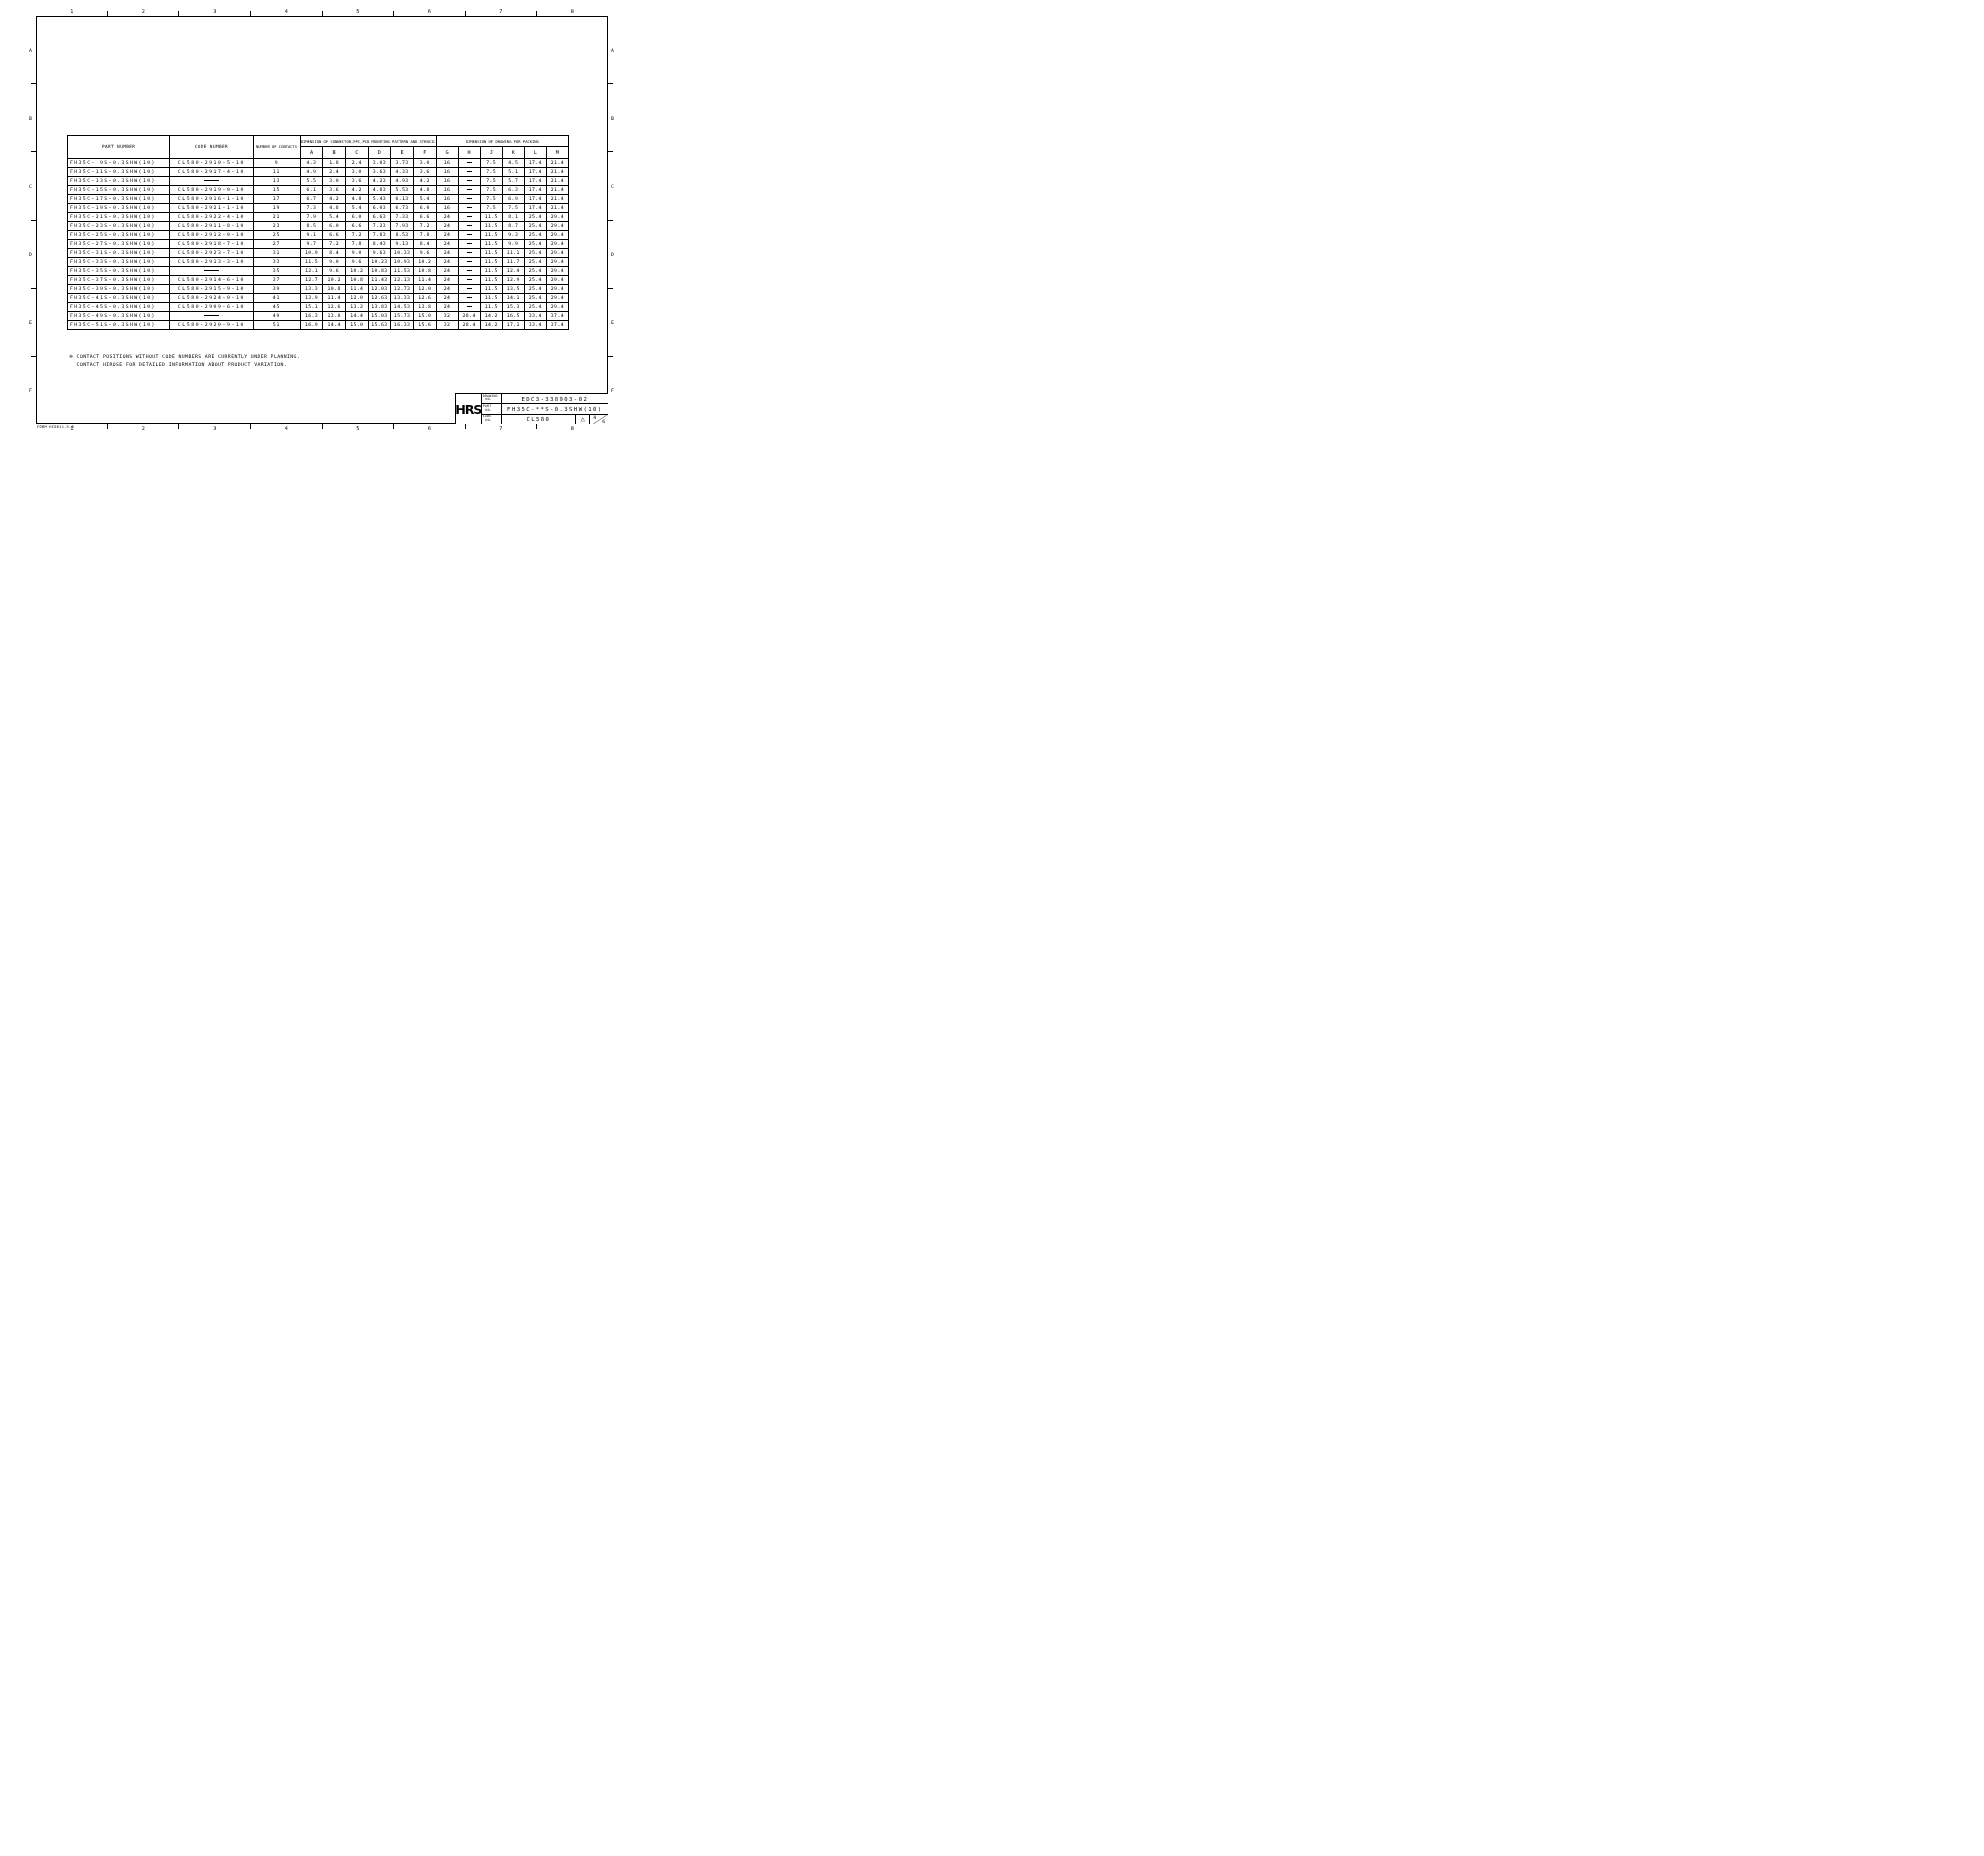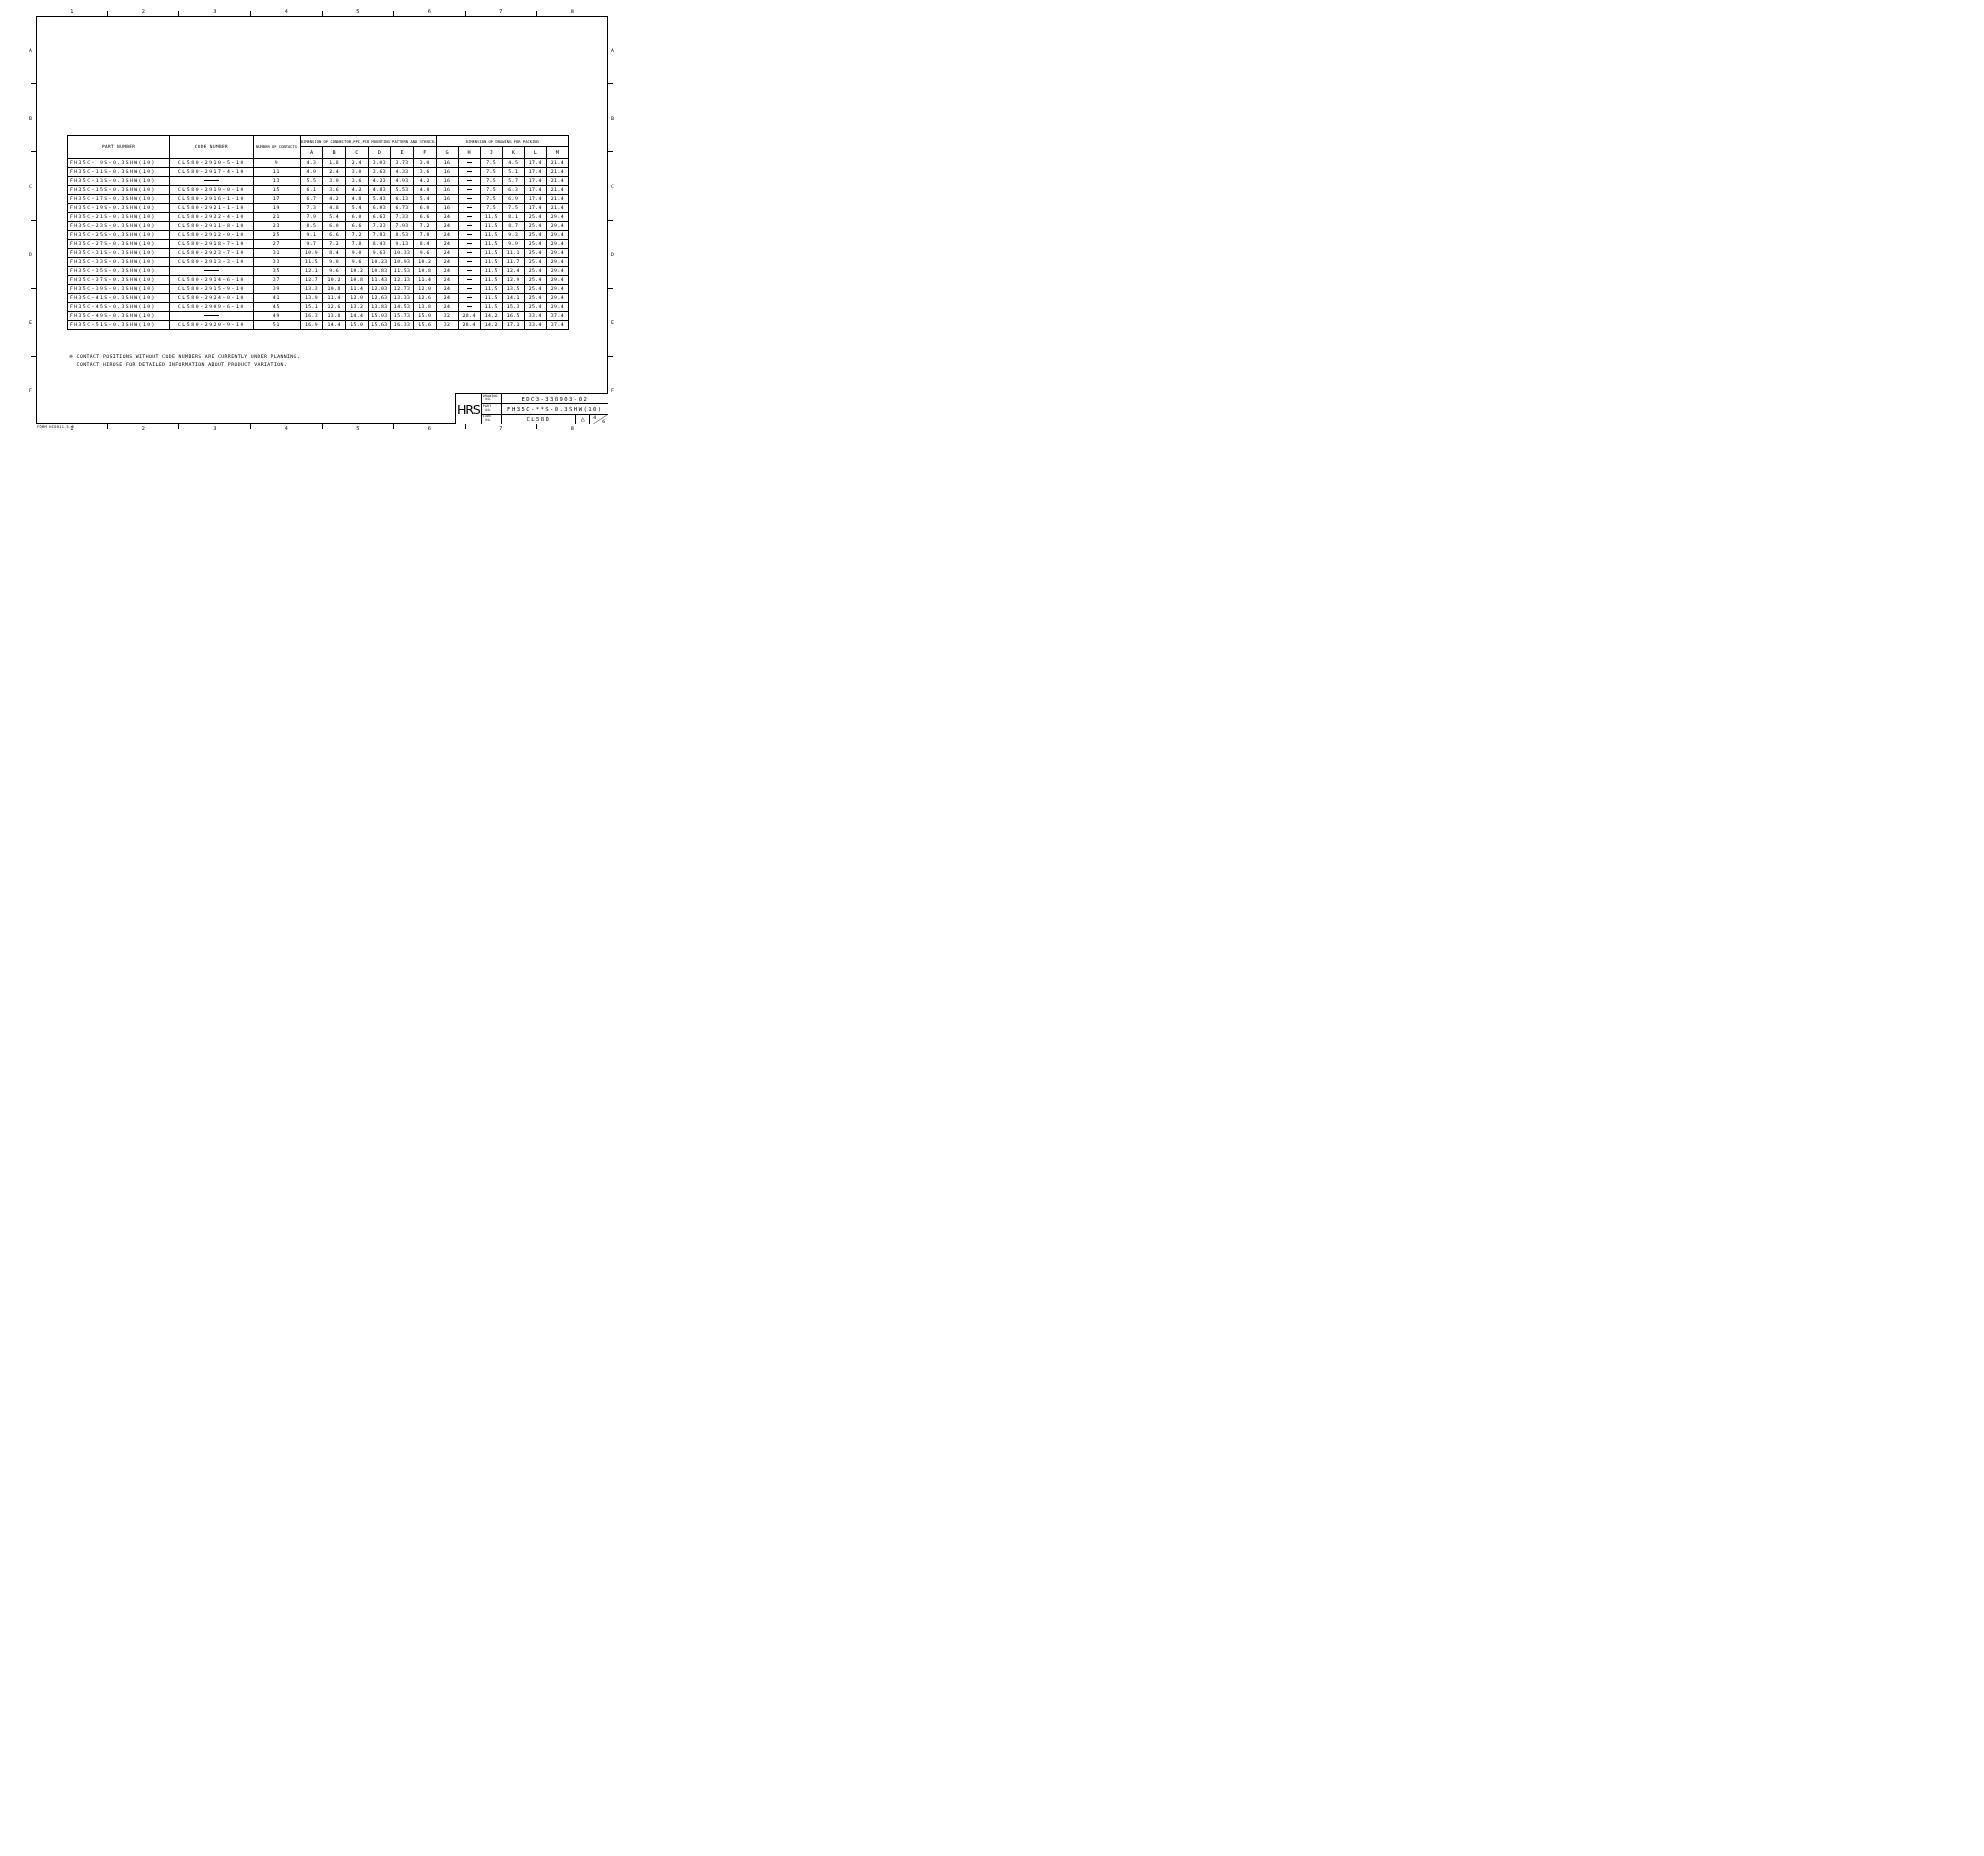--- a/index.html
+++ b/index.html
@@ -46,21 +46,21 @@
   td.dim{font-size:4.8px;letter-spacing:0.4px}
   .dash-line{display:inline-block;border-top:0.8px solid #000;vertical-align:middle}
   
   .note{position:absolute;left:69px;top:353px;display:flex;gap:3.2px;font-size:4.8px;
         letter-spacing:0.4px;line-height:7.5px}
   .note-lines div{white-space:nowrap}
   
   .tblock{position:absolute;left:455px;top:393px;width:153px;height:31px;border-top:1.2px solid #000;
           border-left:0.8px solid #000;box-sizing:border-box;display:flex;background:#fff}
   .tb-logo{width:24.6px;border-right:0.8px solid #000;display:flex;align-items:center;justify-content:center;
-          font-family:"DejaVu Sans",sans-serif;font-weight:normal;font-size:12.7px;letter-spacing:-1.2px}
+          font-family:"DejaVu Sans",sans-serif;font-weight:bold;font-size:12.7px;letter-spacing:-1.2px}
   .tb-rows{flex:1;display:flex;flex-direction:column}
   .tb-row{flex:1;display:flex;align-items:stretch;min-height:0}
   .tb-row + .tb-row{border-top:0.4px solid #000}
   .tb-label{width:20px;border-right:0.4px solid #000;font-size:3.2px;letter-spacing:0.2px;
             padding:0.8px 0 0 1.2px;line-height:3.6px;box-sizing:border-box}
   .tb-label span{display:block}
   .tb-label span:last-child{padding-left:2.8px}
   .tb-value{flex:1;display:flex;align-items:center;justify-content:center;font-size:5.6px;letter-spacing:1.4px}
   .tb-tri{width:12.7px;border-left:0.4px solid #000;display:flex;align-items:center;justify-content:center;font-size:6.7px}
   .tb-frac{width:18px;border-left:0.4px solid #000;position:relative}

